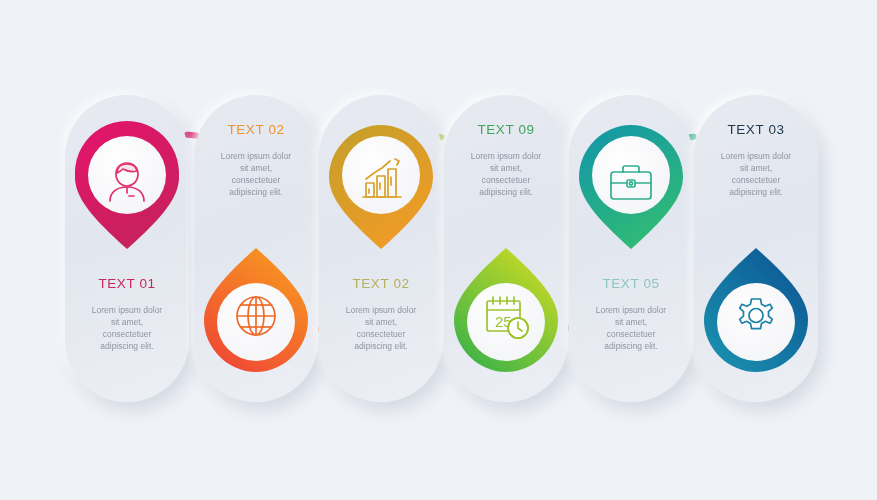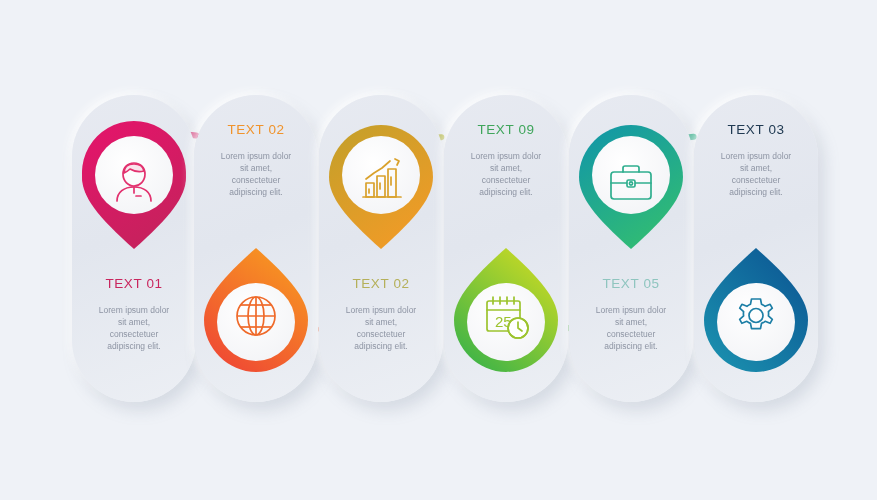--- a/index.html
+++ b/index.html
@@ -110,21 +110,21 @@
 <div id="infographic">
 
   <svg class="connector-layer" viewBox="0 0 877 500" width="877" height="500">
     <path fill="none" stroke-width="6" stroke-linecap="round" stroke-dasharray="9 11" d="M 118 196 Q 140 126 200 136" stroke="#d9246b"></path>
     <path fill="none" stroke-width="6" stroke-linecap="round" stroke-dasharray="9 11" d="M 258 300 Q 290 345 340 322" stroke="#ef5a2a"></path>
     <path fill="none" stroke-width="6" stroke-linecap="round" stroke-dasharray="9 11" d="M 378 192 Q 405 127 460 139" stroke="#b9bb3a"></path>
     <path fill="none" stroke-width="6" stroke-linecap="round" stroke-dasharray="9 11" d="M 512 300 Q 545 345 598 319" stroke="#52b94e"></path>
     <path fill="none" stroke-width="6" stroke-linecap="round" stroke-dasharray="9 11" d="M 632 194 Q 658 127 715 138" stroke="#23ad82"></path>
   </svg>
 
-  <div class="card down" style="left:72px;">
+  <div class="card down" style="left:65px;">
     <div class="pin">
       <svg viewBox="0 0 152 152">
         <defs>
           <linearGradient id="g1" x1="0" y1="0" x2="0.5" y2="1">
             <stop offset="0%" stop-color="#e5146b"></stop>
               <stop offset="100%" stop-color="#c7215d"></stop>
           </linearGradient>
           <radialGradient id="w1" cx="0.4" cy="0.35" r="0.8">
             <stop offset="0%" stop-color="#ffffff"></stop>
               <stop offset="100%" stop-color="#f2f3f6"></stop>

